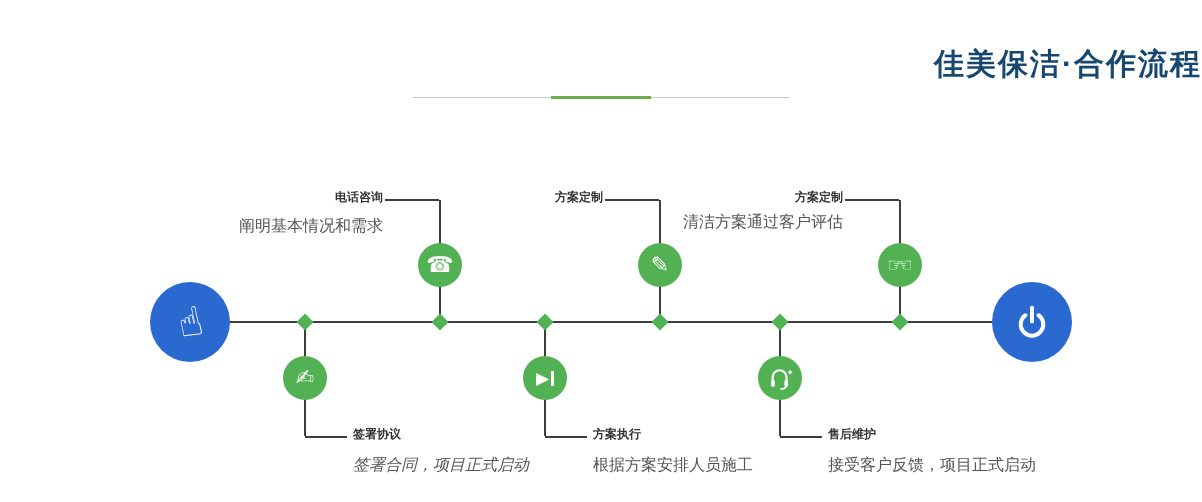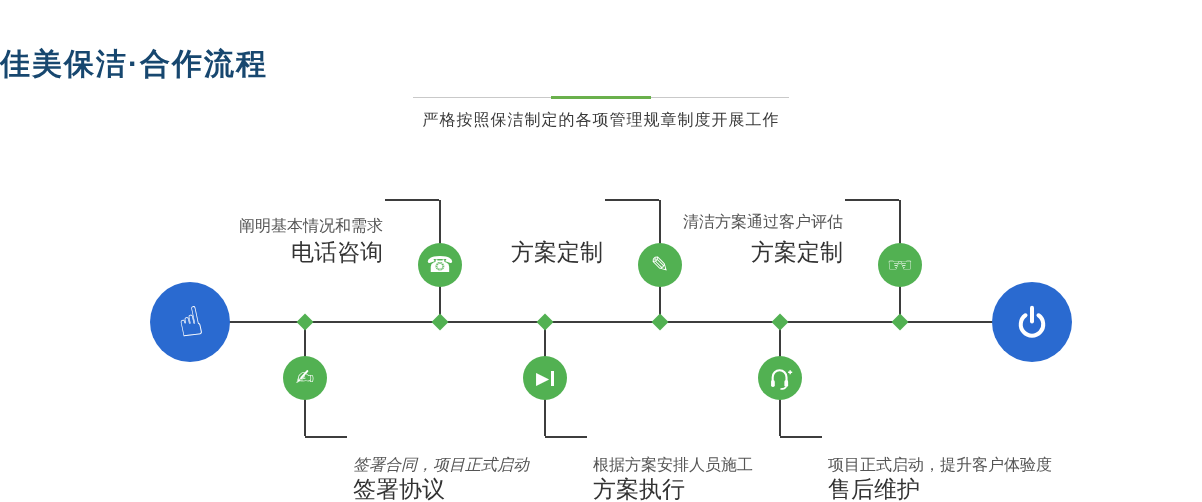--- a/index.html
+++ b/index.html
@@ -1,21 +1,21 @@
 <!DOCTYPE html>
 <html><head>
 <meta charset="utf-8">
 <style>
   html,body{margin:0;padding:0;background:#fff;}
   .page{
     position:relative;width:1202px;height:502px;background:#fff;overflow:hidden;
     font-family:"Liberation Sans","DejaVu Sans",sans-serif;
   }
   .title{
-    position:absolute;top:44px;left:0;width:100%;text-align:left;
+    position:absolute;top:44px;left:0;width:100%;text-align:right;
     font-size:30px;font-weight:bold;color:#17476f;letter-spacing:2px;
   }
   .divider{position:absolute;top:96px;left:413px;width:376px;height:4px;}
   .divider .line{position:absolute;top:1px;left:0;right:0;height:1px;background:#c9c9c9;}
   .divider .accent{position:absolute;top:0;left:138px;width:100px;height:3px;background:#6ab04c;}
   .subtitle{
     position:absolute;top:110px;left:0;width:100%;text-align:center;
     font-size:16px;color:#3a3a3a;letter-spacing:1px;
   }
   .main-line{position:absolute;left:190px;top:321px;width:842px;height:2px;background:#3d3d3d;}
@@ -24,40 +24,39 @@
   .diamond{position:absolute;width:12px;height:12px;background:#52b152;transform:rotate(45deg);top:316px;}
   .node{
     position:absolute;width:44px;height:44px;border-radius:50%;background:#52b152;
     color:#fff;display:flex;align-items:center;justify-content:center;font-size:22px;line-height:1;
   }
   .endpoint{
     position:absolute;top:282px;width:80px;height:80px;border-radius:50%;background:#2a6ad0;
     color:#fff;display:flex;align-items:center;justify-content:center;
   }
   .hand-glyph{font-size:40px;line-height:1;transform:rotate(-12deg);}
-  .step-title{position:absolute;font-size:23px;font-weight:normal;color:#333;margin-top:48px;}
+  .step-title{position:absolute;font-size:12px;font-weight:bold;color:#333;}
   .step-desc{position:absolute;font-size:16px;color:#555;}
   .ta-r{text-align:right;}
   .handshake-glyph{letter-spacing:-7px;font-size:18px;padding-right:7px;}
   .play-glyph{font-size:17px;}
   .play-bar{display:inline-block;width:3px;height:15px;background:#fff;margin-left:2px;vertical-align:-2px;}
 </style>
 </head>
 <body>
 
 <div class="page">
 
   <div class="title">佳美保洁·合作流程</div>
 
   <div class="divider">
     <div class="line"></div>
     <div class="accent"></div>
   </div>
 
-  <div class="subtitle">严格按照保洁制定的各项管理规章制度开展工作</div>
 
   <div class="main-line"></div>
 
   <div class="vline" style="left:439px;top:200px;height:122px;"></div>
   <div class="hline" style="left:385px;top:199px;width:54px;"></div>
   <div class="diamond" style="left:434px;"></div>
   <div class="step-title ta-r" style="left:185px;width:198px;top:189px;">电话咨询</div>
   <div class="step-desc ta-r" style="left:180px;width:203px;top:216px;">阐明基本情况和需求</div>
   <div class="node" style="left:418px;top:243px;">
     <span>☎</span>
@@ -96,21 +95,21 @@
   <div class="step-desc" style="left:593px;top:455px;">根据方案安排人员施工</div>
   <div class="node" style="left:523px;top:356px;">
     <span class="play-glyph">▶</span>
       <span class="play-bar"></span>
   </div>
 
   <div class="vline" style="left:779px;top:322px;height:114px;"></div>
   <div class="hline" style="left:780px;top:436px;width:42px;"></div>
   <div class="diamond" style="left:774px;"></div>
   <div class="step-title" style="left:828px;top:426px;">售后维护</div>
-  <div class="step-desc" style="left:828px;top:455px;">项目正式启动，提升客户体验度</div>
+  <div class="step-desc" style="left:828px;top:455px;">接受客户反馈，项目正式启动</div>
   <div class="node" style="left:758px;top:356px;">
     <svg viewBox="0 0 32 32" width="26" height="26" aria-hidden="true">
       <path d="M7 21 v-6 a8.5 8.5 0 0 1 17 0 v6" fill="none" stroke="#fff" stroke-width="2.6"></path>
       <rect x="5" y="18.5" width="4.6" height="8.5" rx="2.2" fill="#fff"></rect>
       <rect x="21.4" y="18.5" width="4.6" height="8.5" rx="2.2" fill="#fff"></rect>
       <path d="M23.5 27 a7 3.5 0 0 1 -7 2.6" fill="none" stroke="#fff" stroke-width="2"></path>
       <path d="M26 9 h5 M28.5 6.5 v5" stroke="#fff" stroke-width="1.8"></path>
     </svg>
   </div>
 

